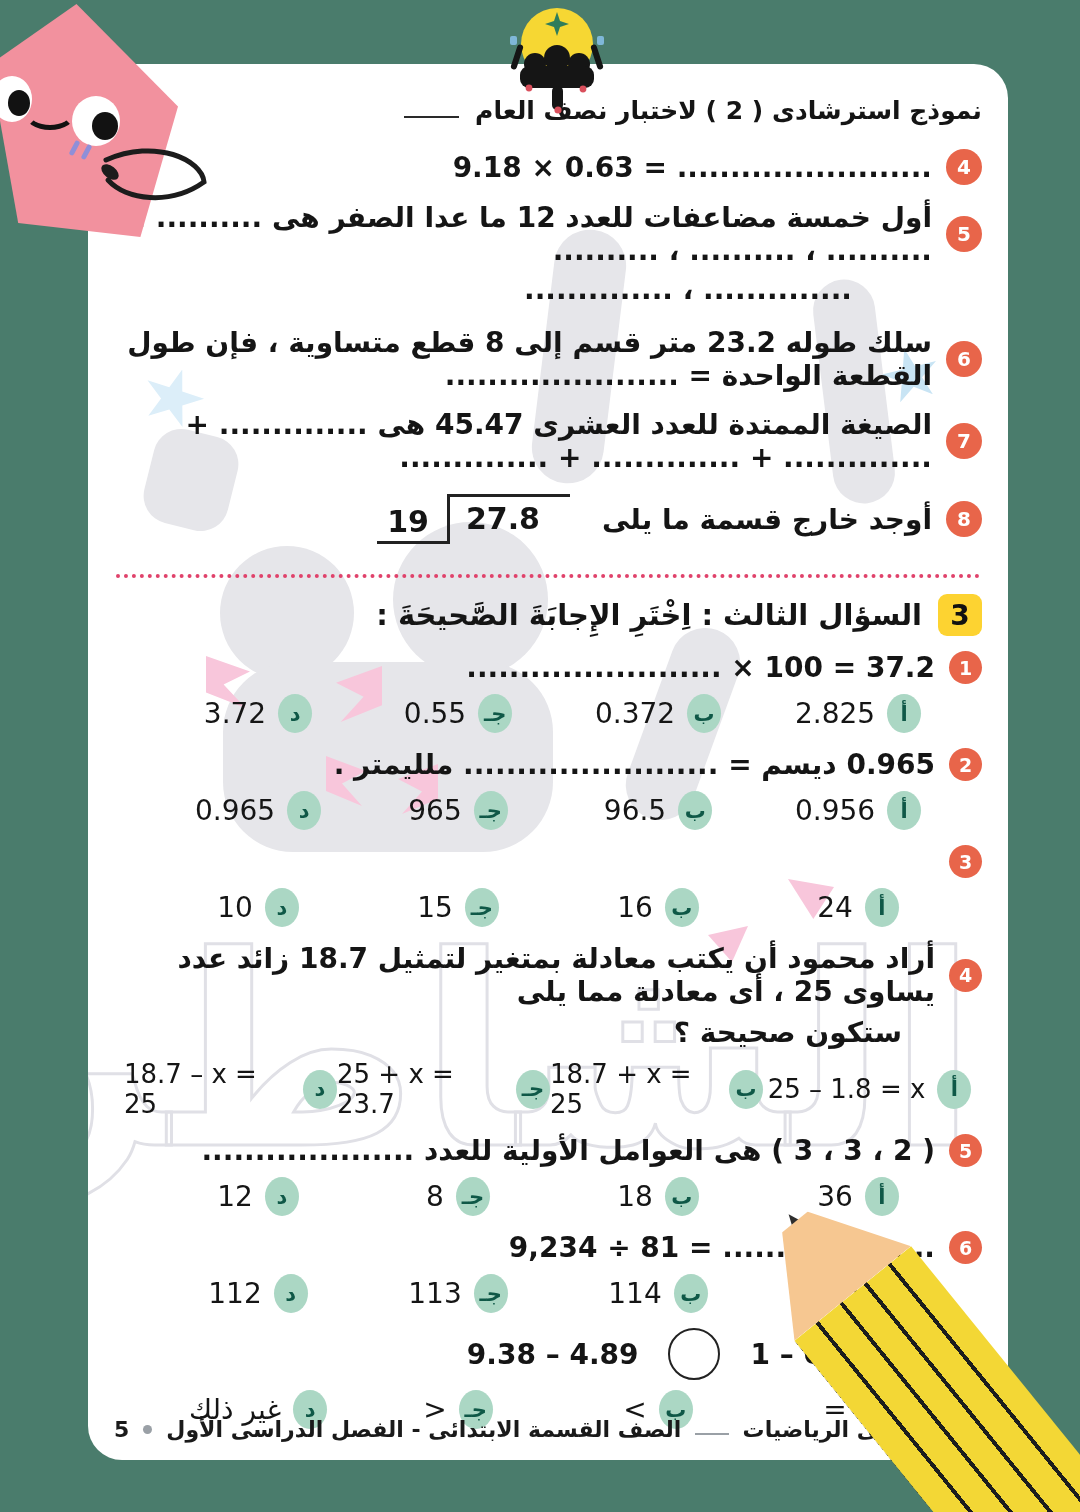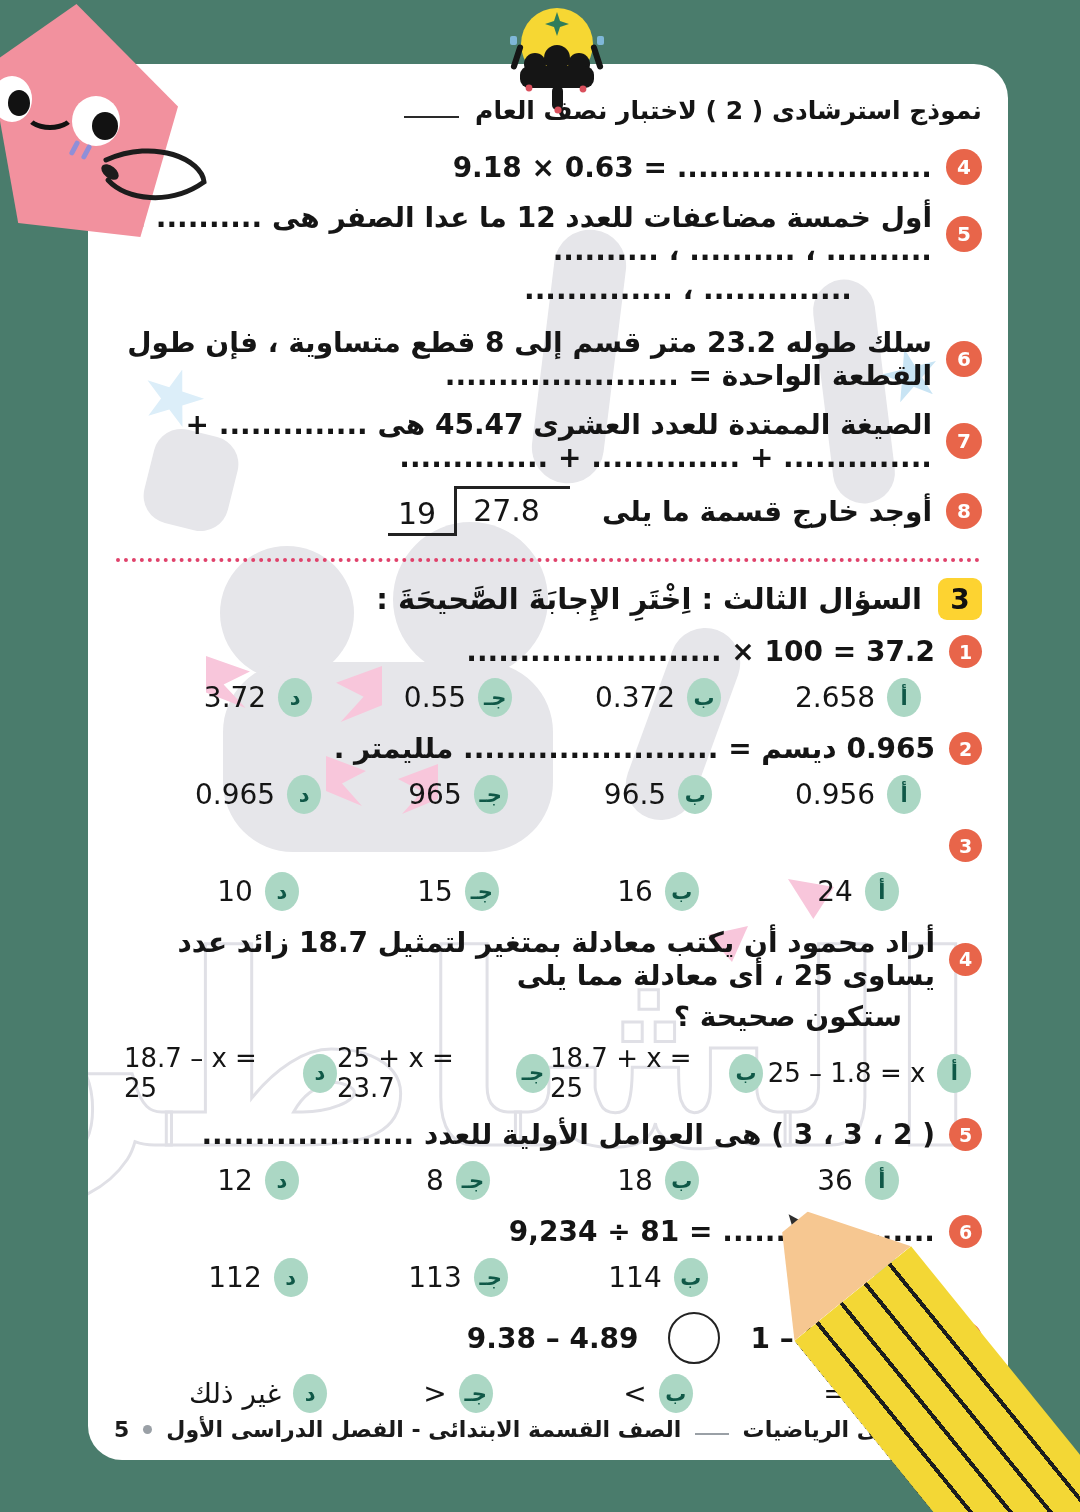--- a/index.html
+++ b/index.html
@@ -29,21 +29,21 @@
   .hdr-title{font-size:25px;font-weight:bold;white-space:nowrap;}
   .hdr-line{flex:1;border-bottom:2.5px solid #2a2a2a;margin-bottom:7px;margin-left:290px;}
   .qrow{display:flex;align-items:center;gap:14px;font-size:28px;font-weight:bold;}
   .badge{
     flex:none;width:36px;height:36px;border-radius:50%;background:#e8654a;
     color:#fff;font-size:20px;font-weight:bold;
     display:flex;align-items:center;justify-content:center;
   }
   .ltr{direction:ltr;unicode-bidi:isolate;}
   .cont-line{font-size:28px;font-weight:bold;margin:6px 130px 0 0;}
-  .divbox{display:inline-flex;direction:ltr;align-items:flex-end;margin:8px 18px;font-weight:normal;}
+  .divbox{display:inline-flex;direction:ltr;align-items:flex-end;margin:16px 18px;font-weight:bold;}
   .divisor{font-size:30px;padding:4px 18px 2px 10px;border-bottom:3px solid #222;}
   .dividend{font-size:30px;padding:4px 30px 8px 16px;border-top:3px solid #222;border-left:3px solid #222;}
   .red-dotted{border-top:4px dotted #e0426b;margin:14px 2px 0 2px;}
   .sec-head{display:flex;align-items:center;gap:16px;margin-top:16px;font-size:29px;font-weight:bold;}
   .badge-sq{
     flex:none;width:44px;height:42px;border-radius:9px;background:#fdd331;
     color:#111;font-size:28px;font-weight:bold;
     display:flex;align-items:center;justify-content:center;
   }
   .mcq-q{display:flex;align-items:center;gap:14px;font-size:28px;font-weight:bold;margin-top:15px;}
@@ -150,21 +150,21 @@
       <span>السؤال الثالث : اِخْتَرِ الإِجابَةَ الصَّحيحَةَ :</span>
     </div>
 
     <div class="mcq-q">
       <div class="badge">1</div>
       <span class="ltr">........................ × 100 = 37.2</span>
     </div>
     <div class="opt-row">
       <div class="opt">
           <span class="mint">أ</span>
-          <span class="opt-val">2.658</span>
+          <span class="opt-val">2.825</span>
         </div>
       <div class="opt">
           <span class="mint">ب</span>
           <span class="opt-val">0.372</span>
         </div>
       <div class="opt">
           <span class="mint">جـ</span>
           <span class="opt-val">0.55</span>
         </div>
       <div class="opt">

